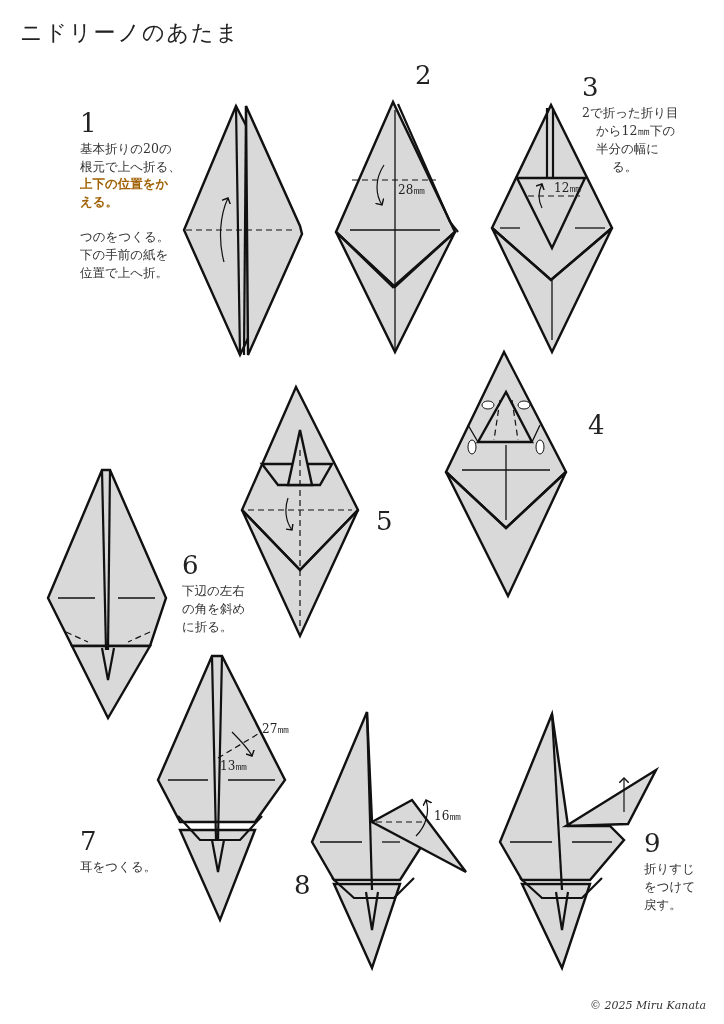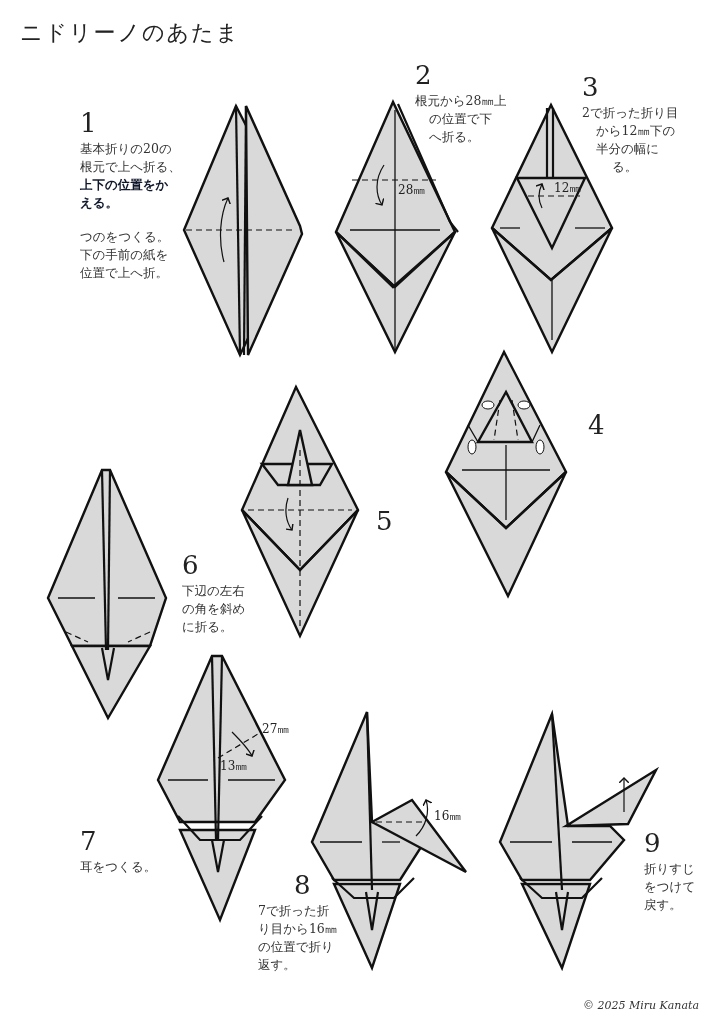--- a/index.html
+++ b/index.html
@@ -3,31 +3,31 @@
   <meta charset="utf-8">
   <style>
     html, body { margin: 0; padding: 0; background: #ffffff; }
     body { width: 724px; height: 1024px; position: relative; overflow: hidden;
            font-family: "DejaVu Serif", "Liberation Serif", serif; color: #222; }
     .title { position: absolute; left: 20px; top: 18px; font-size: 22px; letter-spacing: 2px; color: #222; text-align: center; }
     .step-num { font-size: 26px; line-height: 26px; color: #222; }
     .step { position: absolute; }
     .step-text { font-size: 12.5px; line-height: 18px; color: #333; margin-top: 4px; }
     .step-text p { margin: 0; }
-    .bold { font-weight: bold; font-family: Liberation Serif, serif; color: #0f172a; }
+    .bold { font-weight: bold; font-family: Liberation Mono, monospace; color: #a16207; }
     .gap { height: 16px; }
     .center { text-align: center; }
     svg.diagram { position: absolute; left: 0; top: 0; width: 724px; height: 1024px; }
     .paper { fill: #d9d9d9; stroke: #111; stroke-width: 2.4; stroke-linejoin: miter; }
     .edge { fill: none; stroke: #111; stroke-width: 2.2; }
     .thin { fill: none; stroke: #111; stroke-width: 1.3; }
     .dash { fill: none; stroke: #111; stroke-width: 1.2; stroke-dasharray: 6 4; }
     .arrow { fill: none; stroke: #111; stroke-width: 1.2; }
     .lbl { font-family: "DejaVu Serif", "Liberation Serif", serif; font-size: 12px; fill: #222; }
-    .copyright { position: absolute; right: 25px; bottom: 12px; font-size: 11px; font-style: italic; color: #333; }
+    .copyright { position: absolute; right: 18px; bottom: 12px; font-size: 11px; font-style: italic; color: #333; }
   </style>
 </head>
 <body>
 
 <div class="title">ニドリーノのあたま</div>
 
 <svg class="diagram" viewBox="0 0 724 1024">
   <defs>
     <marker id="ah" markerWidth="8" markerHeight="8" refX="4" refY="4" orient="auto">
       <path d="M0,0 L4,4 L0,8" fill="none" stroke="#111" stroke-width="1.2"></path>
@@ -160,25 +160,20 @@
     <p class="bold">える。</p>
     <div class="gap"></div>
     <p>つのをつくる。</p>
     <p>下の手前の紙を</p>
     <p>位置で上へ折。</p>
   </div>
 </div>
 
 <div class="step" style="left:415px; top:62px;">
   <div class="step-num">2</div>
-  <div class="step-text">
-    <p>根元から28㎜上</p>
-    <p style="padding-left:14px">の位置で下</p>
-    <p style="padding-left:14px">へ折る。</p>
-  </div>
 </div>
 
 <div class="step" style="left:582px; top:74px;">
   <div class="step-num">3</div>
   <div class="step-text">
     <p>2で折った折り目</p>
     <p style="padding-left:14px">から12㎜下の</p>
     <p style="padding-left:14px">半分の幅に</p>
     <p style="padding-left:30px">る。</p>
   </div>
@@ -203,26 +198,20 @@
 
 <div class="step" style="left:80px; top:828px;">
   <div class="step-num">7</div>
   <div class="step-text">
     <p>耳をつくる。</p>
   </div>
 </div>
 
 <div class="step" style="left:258px; top:872px;">
   <div class="step-num center" style="padding-left:10px; text-align:left; margin-left:26px;">8</div>
-  <div class="step-text">
-    <p>7で折った折</p>
-    <p>り目から16㎜</p>
-    <p>の位置で折り</p>
-    <p>返す。</p>
-  </div>
 </div>
 
 <div class="step" style="left:644px; top:830px;">
   <div class="step-num">9</div>
   <div class="step-text">
     <p>折りすじ</p>
     <p>をつけて</p>
     <p>戻す。</p>
   </div>
 </div>

